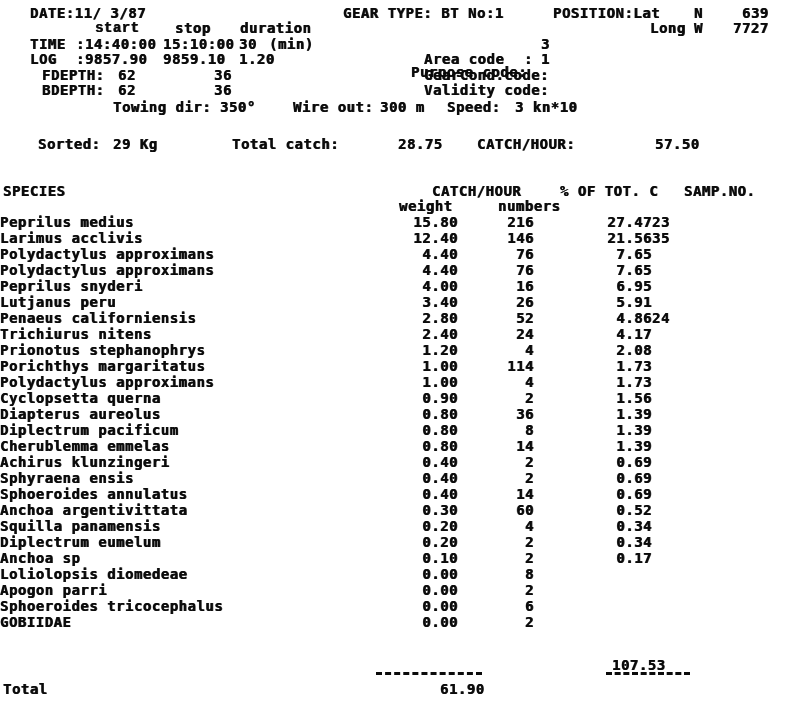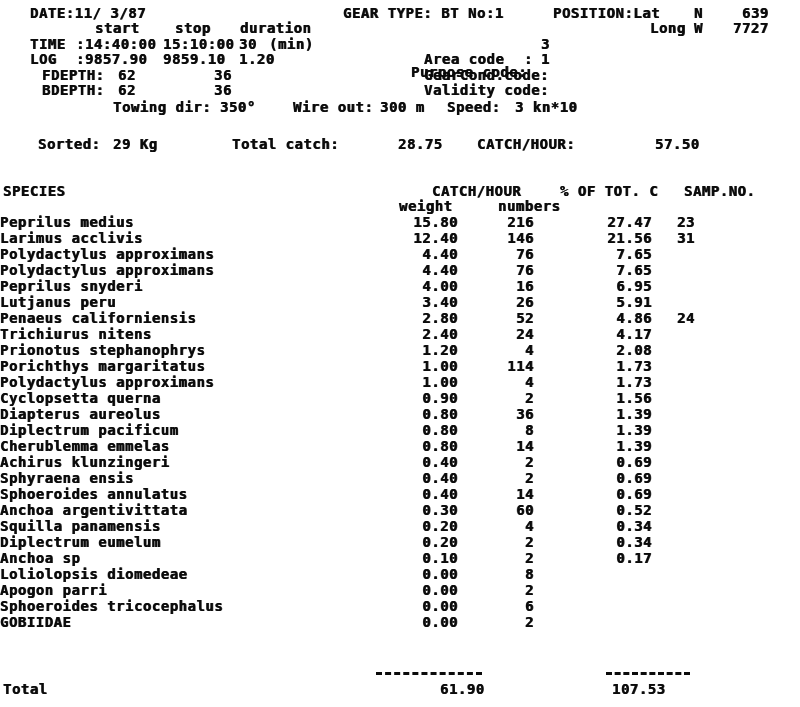--- a/index.html
+++ b/index.html
@@ -16,35 +16,35 @@
     border-collapse:collapse;table-layout:fixed;
   }
   table.catch td{
     padding:0;height:16px;white-space:nowrap;overflow:visible;
     font:inherit;letter-spacing:inherit;
   }
   td.c-species{width:392px;text-align:left;padding-left:3px;}
   td.c-weight {width:66px; text-align:right;}
   td.c-numbers{width:76px; text-align:right;}
   td.c-pct    {width:118px;text-align:right;}
-  td.c-samp   {width:68px; text-align:center;padding-right:2px;}
+  td.c-samp   {width:68px; text-align:left;padding-right:2px;}
   .dash{position:absolute;height:0;border-top:3px dashed #0b0b0b;}
 </style>
 </head>
 <body>
 
 <div class="page">
 
   <span class="abs" style="left:30px;top:6px;"><span>DATE:</span><span>11/ 3/87</span></span>
   <span class="abs" style="left:343px;top:6px;"><span>GEAR TYPE:</span> <span>BT No:1</span></span>
   <span class="abs" style="left:553px;top:6px;">POSITION:Lat</span>
   <span class="abs" style="left:694px;top:6px;">N</span>
   <span class="abs" style="left:742px;top:6px;">639</span>
 
-  <span class="abs" style="left:95px;top:21px;">start</span>
+  <span class="abs" style="left:95px;top:21px;font-family:Liberation Mono, monospace;">start</span>
   <span class="abs" style="left:175px;top:21px;">stop</span>
   <span class="abs" style="left:240px;top:21px;">duration</span>
   <span class="abs" style="left:650px;top:21px;">Long</span>
   <span class="abs" style="left:694px;top:21px;">W</span>
   <span class="abs" style="left:733px;top:21px;">7727</span>
 
   <span class="abs" style="left:30px;top:37px;">TIME</span>
   <span class="abs" style="left:76px;top:37px;">:14:40:00</span>
   <span class="abs" style="left:163px;top:37px;">15:10:00</span>
   <span class="abs" style="left:239px;top:37px;">30</span>
@@ -98,21 +98,21 @@
       <td class="c-weight">15.80</td>
       <td class="c-numbers">216</td>
       <td class="c-pct">27.47</td>
       <td class="c-samp">23</td>
     </tr>
         <tr>
       <td class="c-species">Larimus acclivis</td>
       <td class="c-weight">12.40</td>
       <td class="c-numbers">146</td>
       <td class="c-pct">21.56</td>
-      <td class="c-samp">31</td>
+      <td class="c-samp">35</td>
     </tr>
         <tr>
       <td class="c-species">Polydactylus approximans</td>
       <td class="c-weight">4.40</td>
       <td class="c-numbers">76</td>
       <td class="c-pct">7.65</td>
       <td class="c-samp"></td>
     </tr>
         <tr>
       <td class="c-species">Polydactylus approximans</td>
@@ -276,15 +276,15 @@
       <td class="c-samp"></td>
     </tr>
       </tbody>
   </table>
 
   <div class="dash" style="left:376px;top:672px;width:106px;"></div>
   <div class="dash" style="left:606px;top:672px;width:84px;"></div>
 
   <span class="abs" style="left:3px;top:682px;">Total</span>
   <span class="abs" style="left:440px;top:682px;">61.90</span>
-  <span class="abs" style="left:612px;top:682px;">107.53</span>
+  <span class="abs" style="left:612px;top:658px;">107.53</span>
 
 </div>
 
 </body></html>

